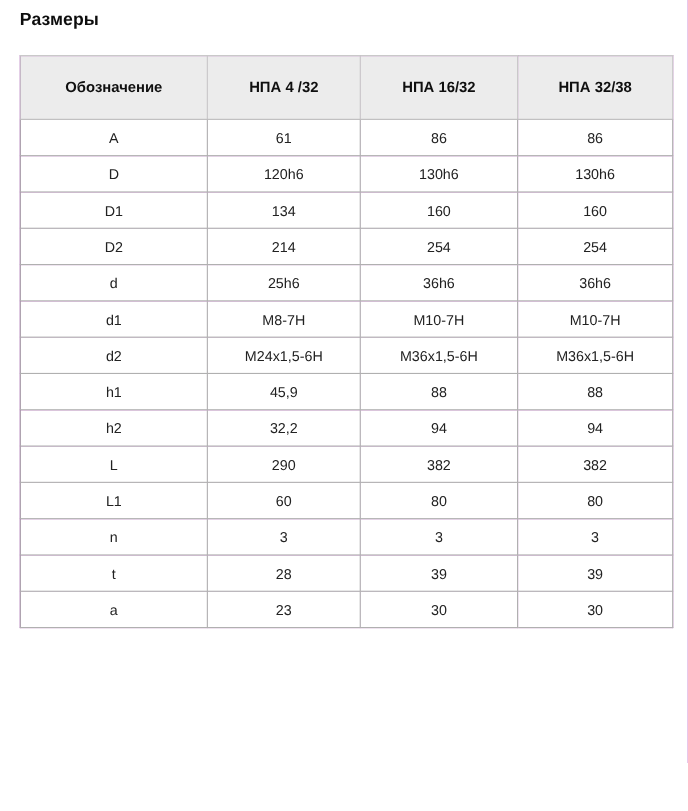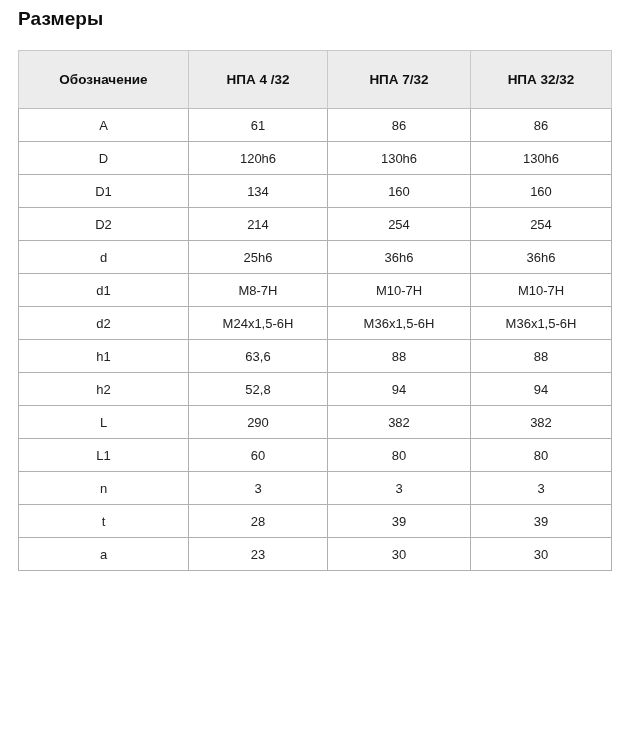--- a/index.html
+++ b/index.html
@@ -18,21 +18,21 @@
     position: relative;
     width: 625px;
     height: 737px;
     overflow: hidden;
   }
 
   .page-title {
     position: absolute;
     left: 18px;
     top: 9px;
-    font-size: 19px;
+    font-size: 16px;
     font-weight: bold;
     color: #0d0d0d;
     letter-spacing: 0.1px;
     line-height: 20px;
   }
 
   .table-wrap {
     position: absolute;
     left: 18px;
     top: 50px;
@@ -94,22 +94,22 @@
       <colgroup>
         <col class="c0">
           <col class="c1">
           <col class="c2">
           <col class="c3">
       </colgroup>
       <thead>
         <tr>
           <th>Обозначение</th>
           <th>НПА 4 /32</th>
-          <th>НПА 7/32</th>
-          <th>НПА 32/32</th>
+          <th>НПА 16/32</th>
+          <th>НПА 32/38</th>
         </tr>
       </thead>
       <tbody id="dims-body">
           <tr>
             <td class="label-cell">A</td>
             <td>61</td>
             <td>86</td>
             <td>86</td>
           </tr>
           <tr>
@@ -143,27 +143,27 @@
             <td>M10-7H</td>
           </tr>
           <tr>
             <td class="label-cell">d2</td>
             <td>M24x1,5-6H</td>
             <td>M36x1,5-6H</td>
             <td>M36x1,5-6H</td>
           </tr>
           <tr>
             <td class="label-cell">h1</td>
-            <td>63,6</td>
+            <td>45,9</td>
             <td>88</td>
             <td>88</td>
           </tr>
           <tr>
             <td class="label-cell">h2</td>
-            <td>52,8</td>
+            <td>32,2</td>
             <td>94</td>
             <td>94</td>
           </tr>
           <tr>
             <td class="label-cell">L</td>
             <td>290</td>
             <td>382</td>
             <td>382</td>
           </tr>
           <tr>

